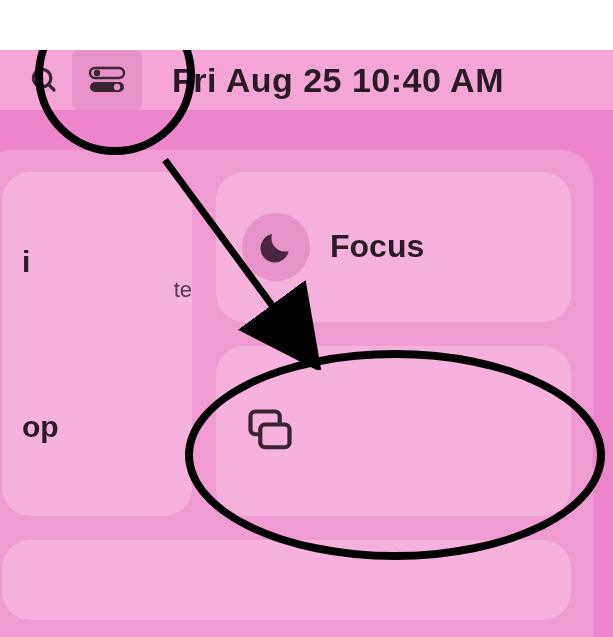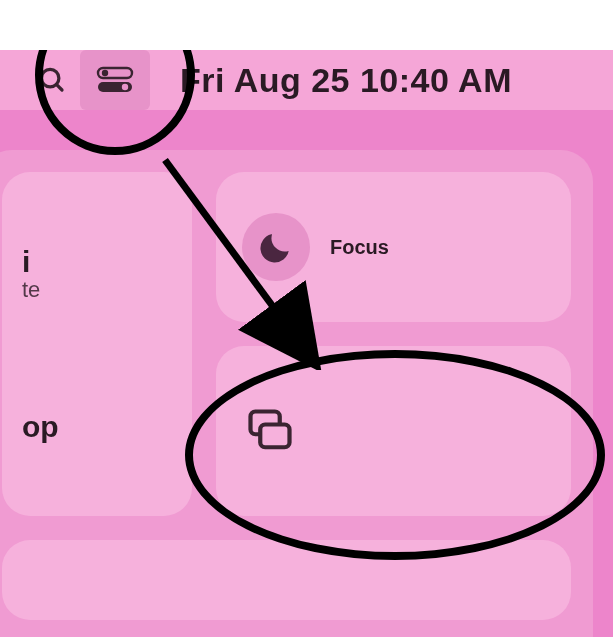--- a/index.html
+++ b/index.html
@@ -21,21 +21,21 @@
       overflow: hidden;
     }
     .menubar {
       position: absolute;
       top: 0; left: 0; right: 0;
       height: 60px;
       background: #f5a6d7;
       display: flex;
       align-items: center;
       gap: 0;
-      padding-left: 28px;
+      padding-left: 20px;
       font-weight: 600;
       color: #2a1a24;
     }
     .menubar .search {
       width: 48px; height: 48px;
       display: flex; align-items: center; justify-content: center;
     }
     .menubar .cc {
       width: 70px; height: 60px;
       display: flex; align-items: center; justify-content: center;
@@ -81,34 +81,35 @@
       font-weight: 600;
       overflow: hidden;
     }
     .left-col .row {
       line-height: 1.1;
     }
     .left-col .sub {
       font-size: 22px;
       font-weight: 500;
       opacity: 0.8;
+      text-align: right;
     }
 
     .tile {
       background: #f6b1dc;
       border-radius: 28px;
       display: flex;
       align-items: center;
       gap: 20px;
       padding: 0 26px;
       color: #2a1a24;
       font-weight: 700;
     }
     .tile .label {
-      font-size: 20px;
+      font-size: 32px;
       line-height: 1.1;
     }
     .tile .icon-wrap {
       width: 68px; height: 68px;
       border-radius: 50%;
       display: flex; align-items: center; justify-content: center;
     }
     .tile.focus .icon-wrap {
       background: #e793c9;
     }

